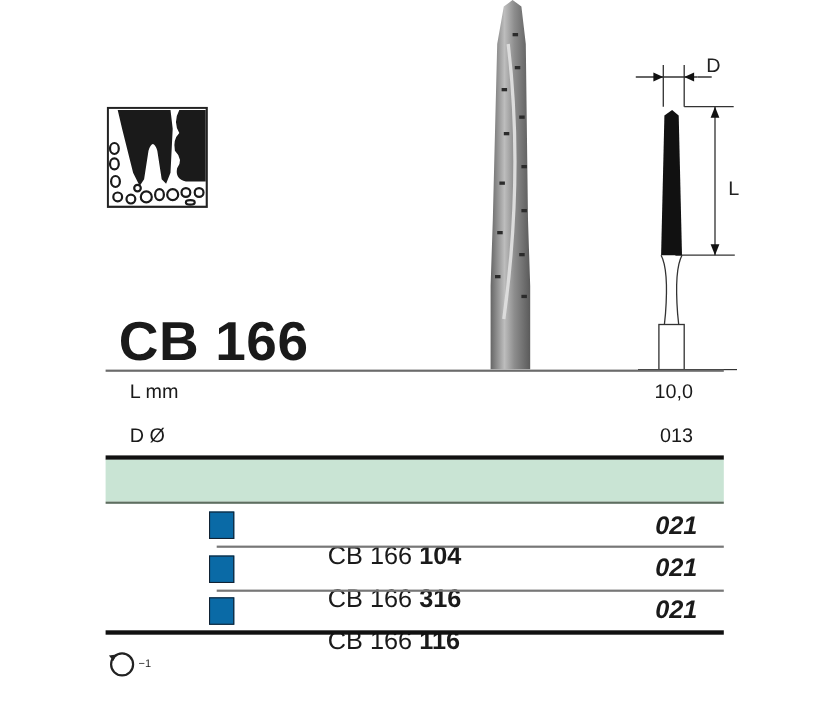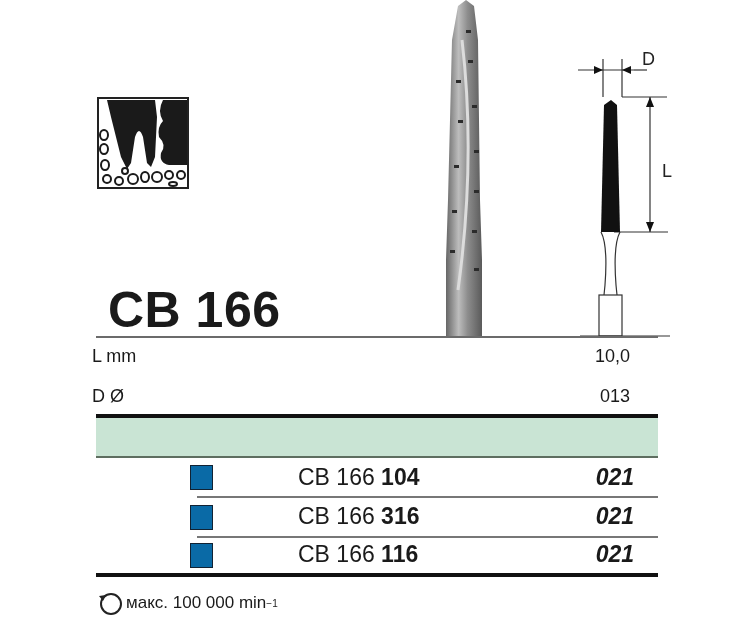--- a/index.html
+++ b/index.html
@@ -14,28 +14,28 @@
   #bur-photo { left: 436px; top: 0px; width: 60px; height: 336px; }
 
   
   #tech-drawing { left: 570px; top: 45px; width: 120px; height: 292px; }
 
   .title { left: 108px; top: 282px; font-size: 50px; font-weight: bold; letter-spacing: 0.5px; line-height: 56px; }
 
   .rule-thin { left: 96px; width: 562px; height: 2px; background: #6b6b6b; }
   .rule-thick { left: 96px; width: 562px; height: 4px; background: #111; }
 
-  .spec-label { left: 92px; font-size: 18px; line-height: 22px; }
+  .spec-label { left: 118px; font-size: 18px; line-height: 22px; }
   .spec-value { right: 115px; font-size: 18px; line-height: 22px; text-align: right; }
 
   .green-band { left: 96px; top: 418px; width: 562px; height: 38px; background: #c9e4d4; }
   .green-bottom { left: 96px; top: 456px; width: 562px; height: 2px; background: #5e6e60; }
 
   .row-square { left: 190px; width: 23px; height: 25px; background: #0a6aa6; border: 1px solid #123; box-sizing: border-box; }
-  .row-code { left: 298px; font-size: 23px; line-height: 28px; }
+  .row-code { left: 298px; font-size: 23px; line-height: 28px; margin-top: 28px; }
   .row-code b { font-weight: bold; }
   .row-pack { right: 111px; font-size: 23px; line-height: 28px; font-weight: bold; text-align: right; font-style: italic; }
   .row-sep { left: 197px; width: 461px; height: 2px; background: #777; }
 
   .footer { left: 97px; top: 588px; height: 30px; display: flex; align-items: center; font-size: 17px; }
   .footer svg { margin-right: 3px; }
   .footer sup { font-size: 10px; }
 </style>
 </head>
 <body>
@@ -151,15 +151,14 @@
 <div class="abs row-code" style="top:540px;"><span>CB 166 </span><b>116</b></div>
 <div class="abs row-pack" style="top:540px;">021</div>
 
 <div class="abs rule-thick" style="top:573px;"></div>
 
 <div class="abs footer">
   <svg width="26" height="26" viewBox="0 0 26 26">
     <circle cx="14" cy="14" r="10" fill="none" stroke="#222" stroke-width="2"></circle>
     <polygon points="2,6 9,5 6,11" fill="#222"></polygon>
   </svg>
-  <span>макс. 100 000 min</span>
     <sup>−1</sup>
 </div>
 
 </body></html>

